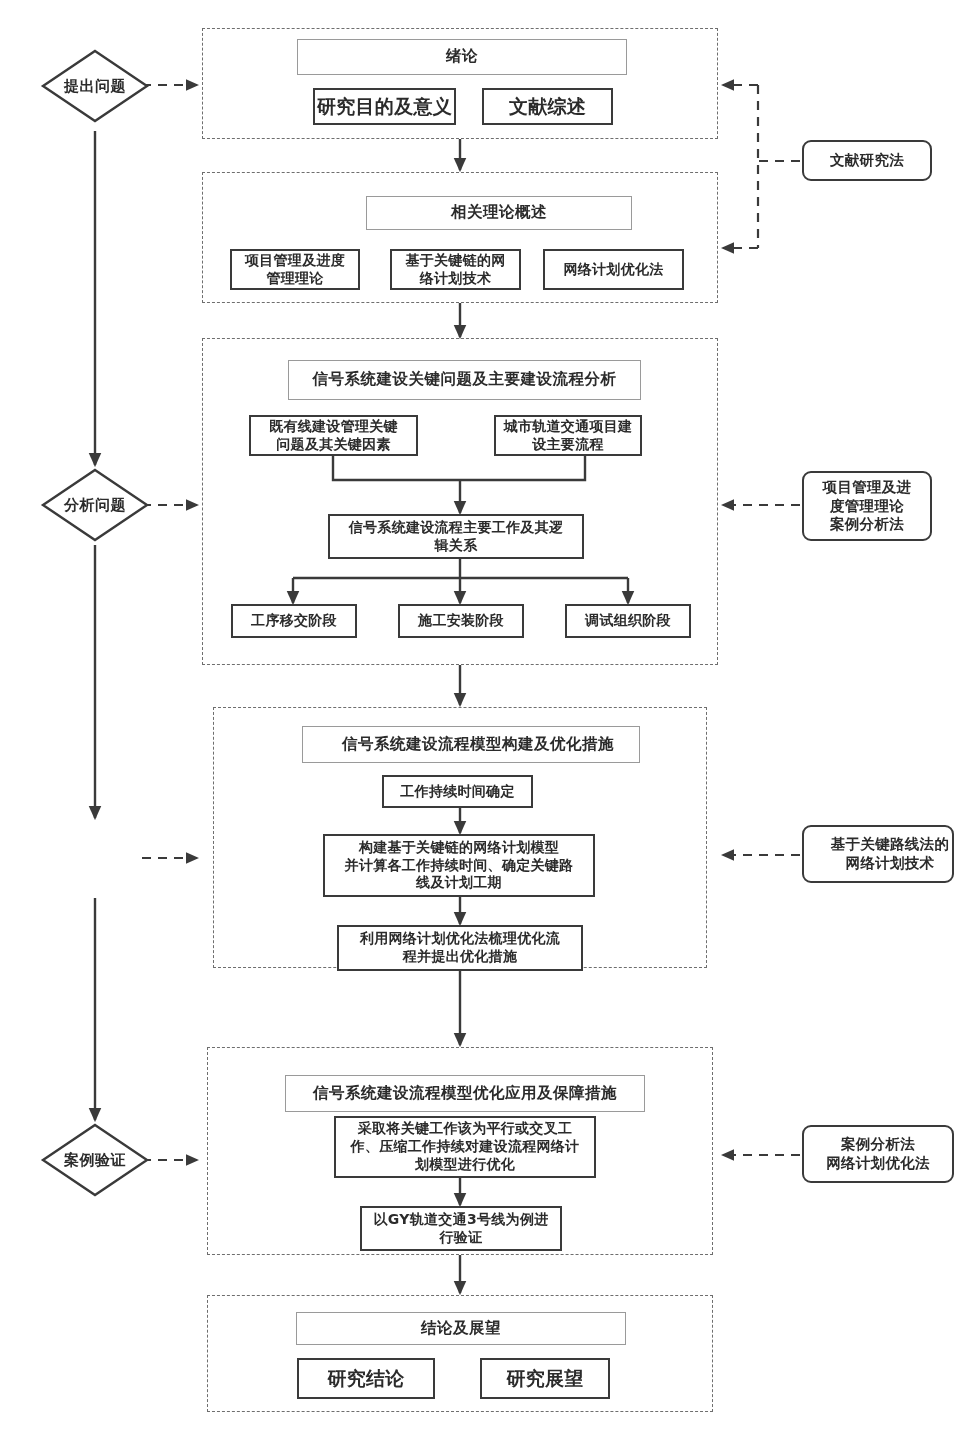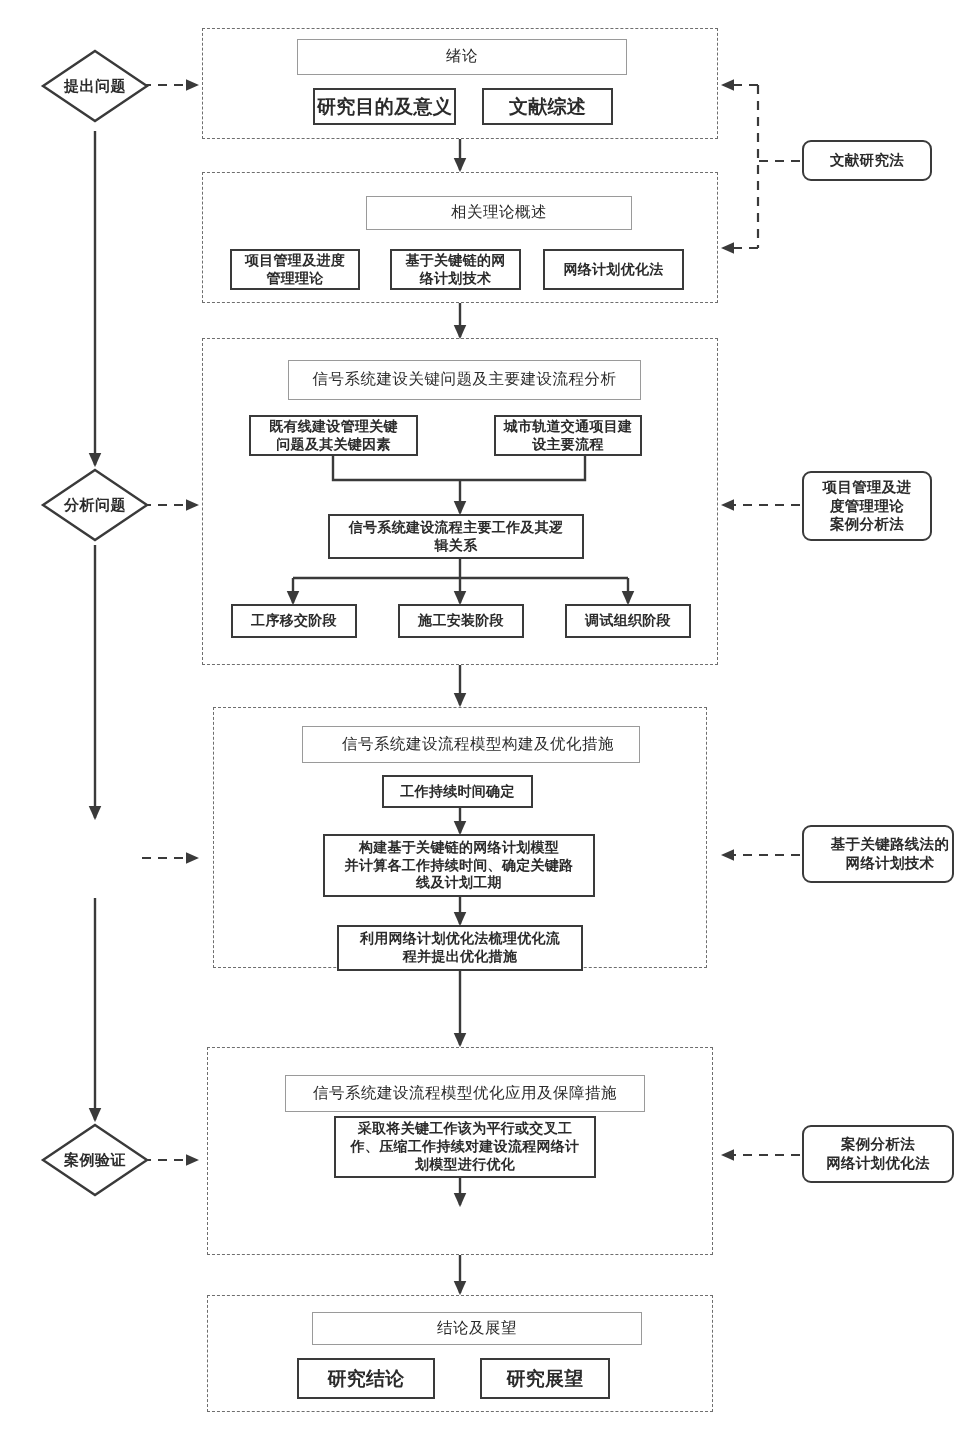--- a/index.html
+++ b/index.html
@@ -30,21 +30,21 @@
     justify-content:center;
     text-align:center;
     color:#2b2b2b;
     line-height:1.28;
     white-space:pre-line;
     z-index:3;
   }
   
   .head{
     border:1.4px solid #9a9a9a;
-    font-weight:normal;
+    font-weight:bold;
     font-size:15.5px;
     letter-spacing:.5px;
   }
   
   .sub{
     border:2.1px solid #3a3a3a;
     font-weight:bold;
     font-size:19px;
     letter-spacing:.3px;
   }
@@ -215,22 +215,24 @@
   <div class="nodebox sub small" style="left:323px;top:834px;width:272px;height:63px;">构建基于关键链的网络计划模型
 并计算各工作持续时间、确定关键路
 线及计划工期</div>
   <div class="nodebox sub small" style="left:337px;top:925px;width:246px;height:46px;">利用网络计划优化法梳理优化流
 程并提出优化措施</div>
 
   <div class="nodebox head" style="left:285px;top:1075px;width:360px;height:37px;">信号系统建设流程模型优化应用及保障措施</div>
   <div class="nodebox sub small" style="left:334px;top:1116px;width:262px;height:62px;">采取将关键工作该为平行或交叉工
 作、压缩工作持续对建设流程网络计
 划模型进行优化</div>
-
-  <div class="nodebox head" style="left:312px;top:1312px;width:330px;height:33px;">结论及展望</div>
+  <div class="nodebox sub small" style="left:360px;top:1206px;width:202px;height:45px;">以GY轨道交通3号线为例进
+行验证</div>
+
+  <div class="nodebox head" style="left:296px;top:1312px;width:330px;height:33px;">结论及展望</div>
   <div class="nodebox sub" style="left:297px;top:1358px;width:138px;height:41px;">研究结论</div>
   <div class="nodebox sub" style="left:480px;top:1358px;width:130px;height:41px;">研究展望</div>
 
   <div class="nodebox method" style="left:802px;top:140px;width:130px;height:41px;">文献研究法</div>
   <div class="nodebox method" style="left:802px;top:471px;width:130px;height:70px;">项目管理及进
 度管理理论
 案例分析法</div>
   <div class="nodebox method" style="left:802px;top:825px;width:152px;height:58px;padding-left:24px;">基于关键路线法的
 网络计划技术</div>
   <div class="nodebox method" style="left:802px;top:1125px;width:152px;height:58px;">案例分析法

